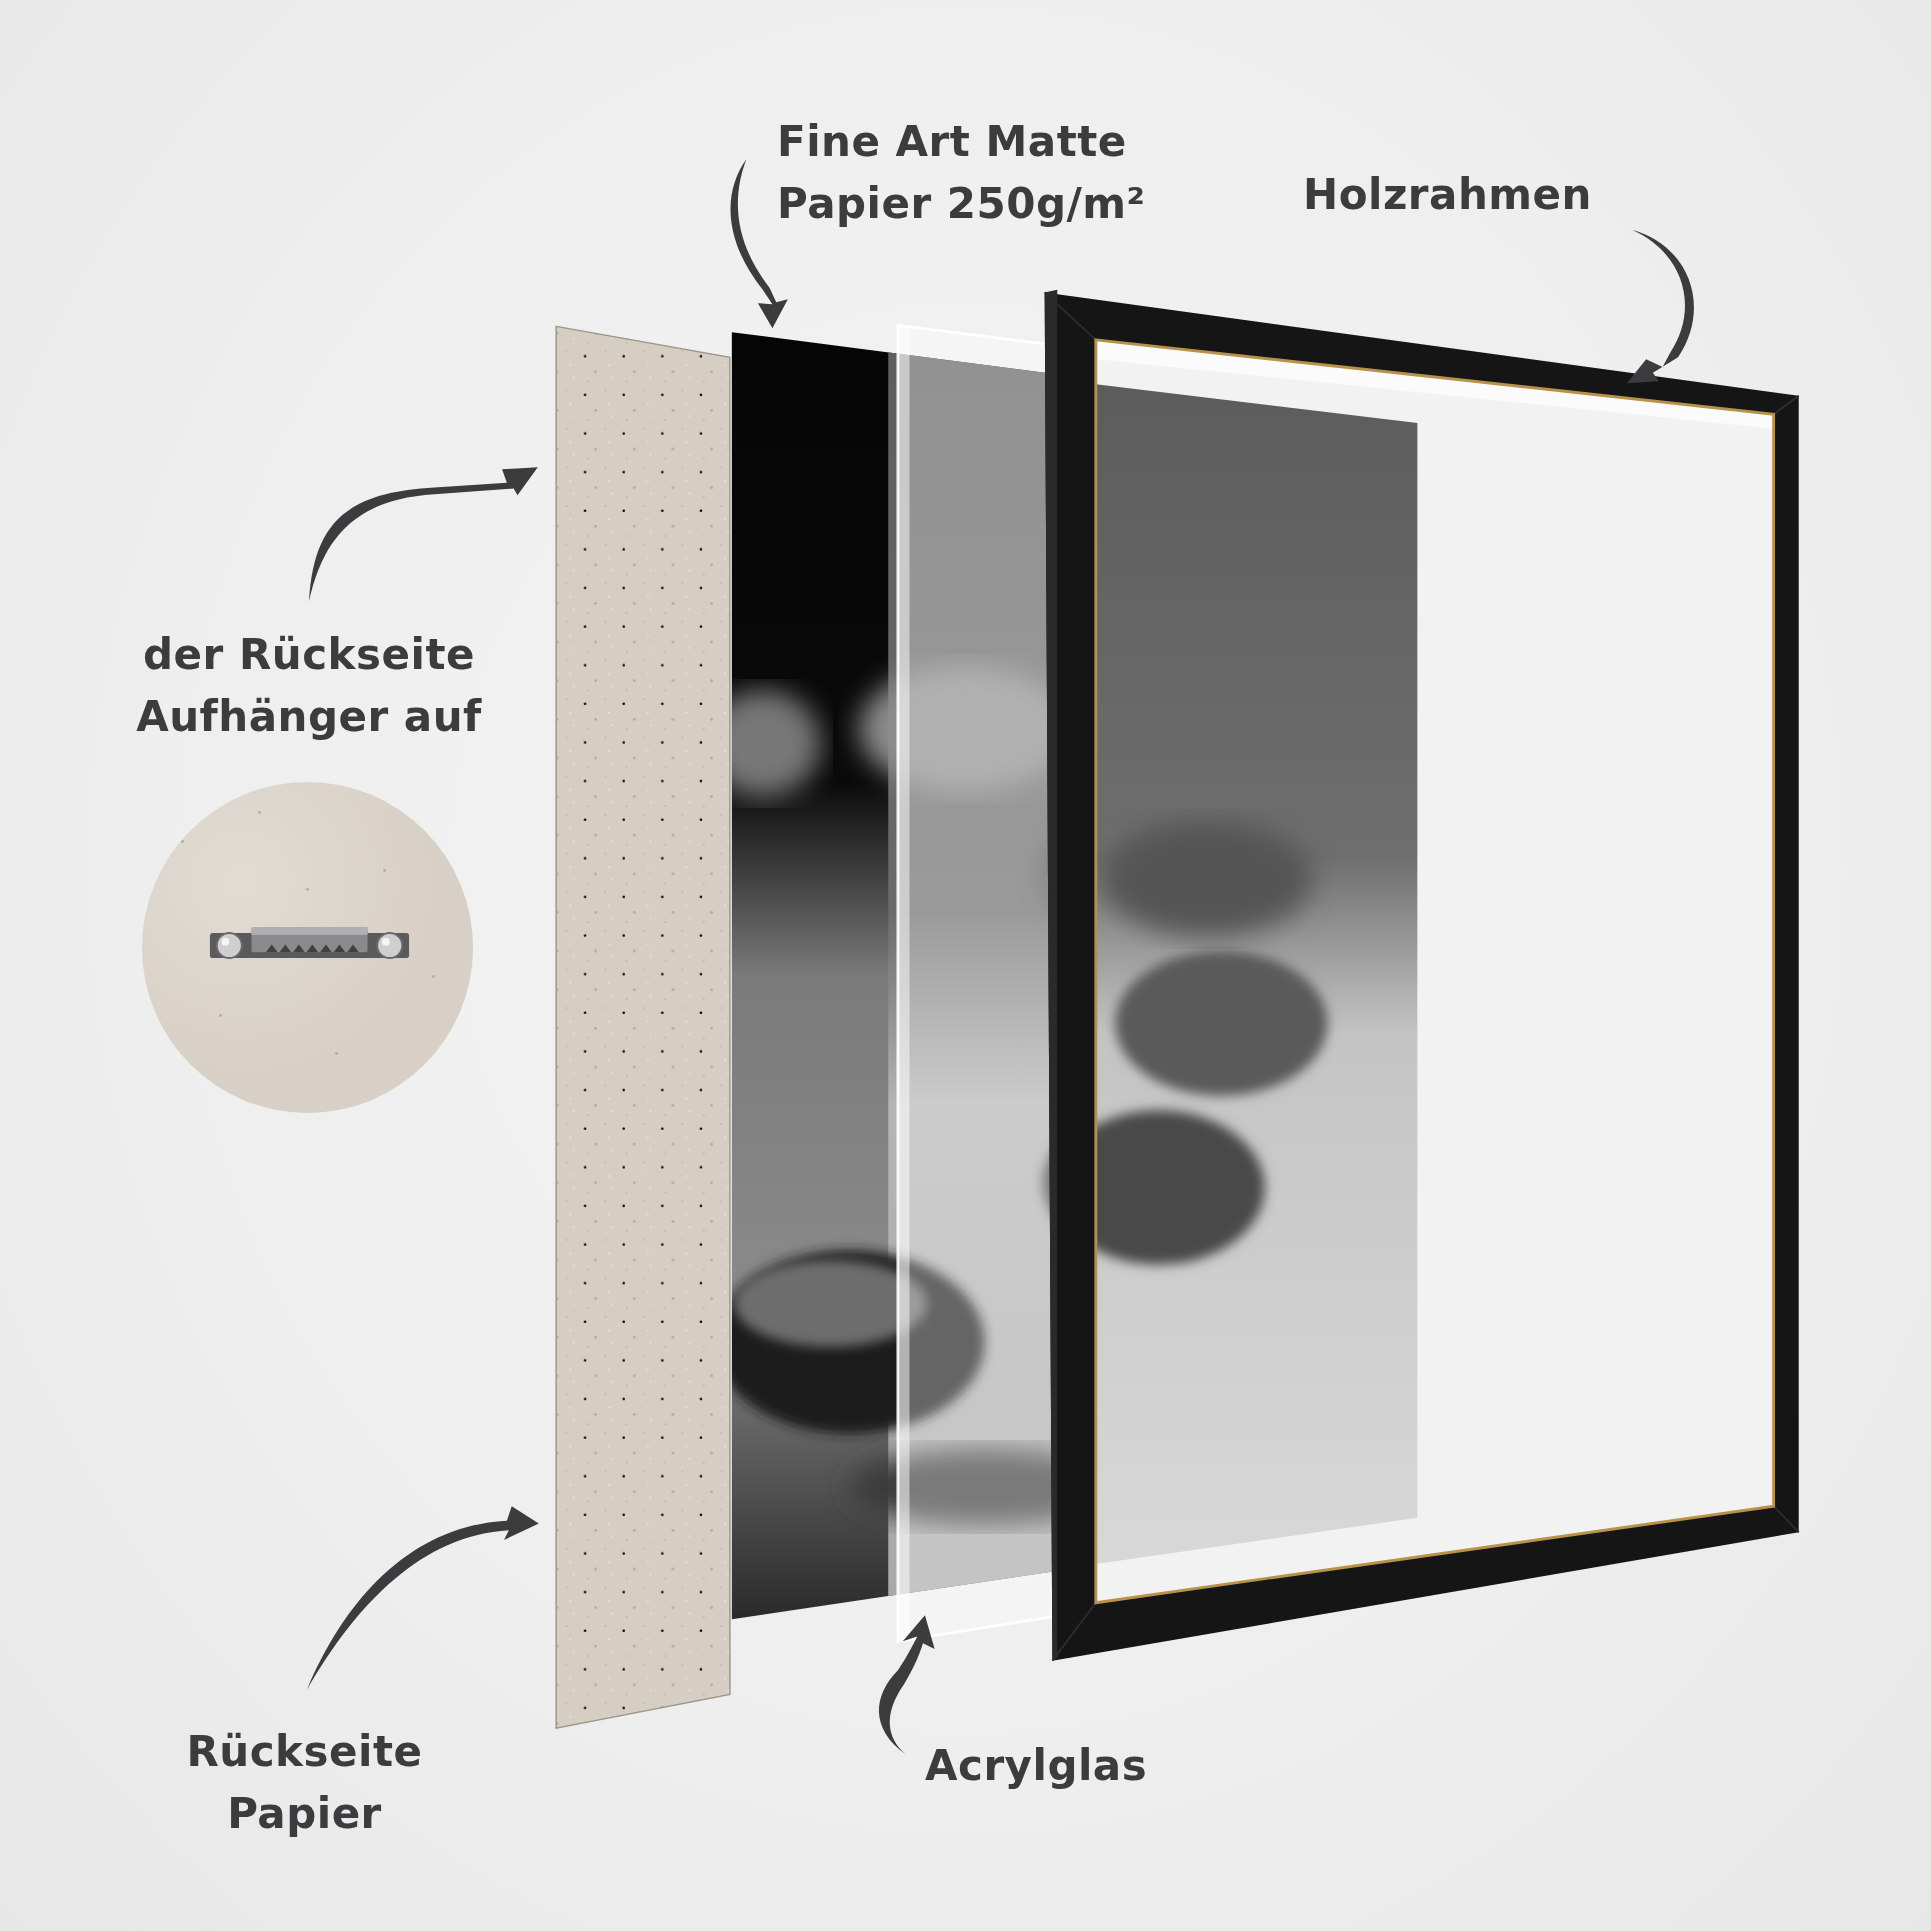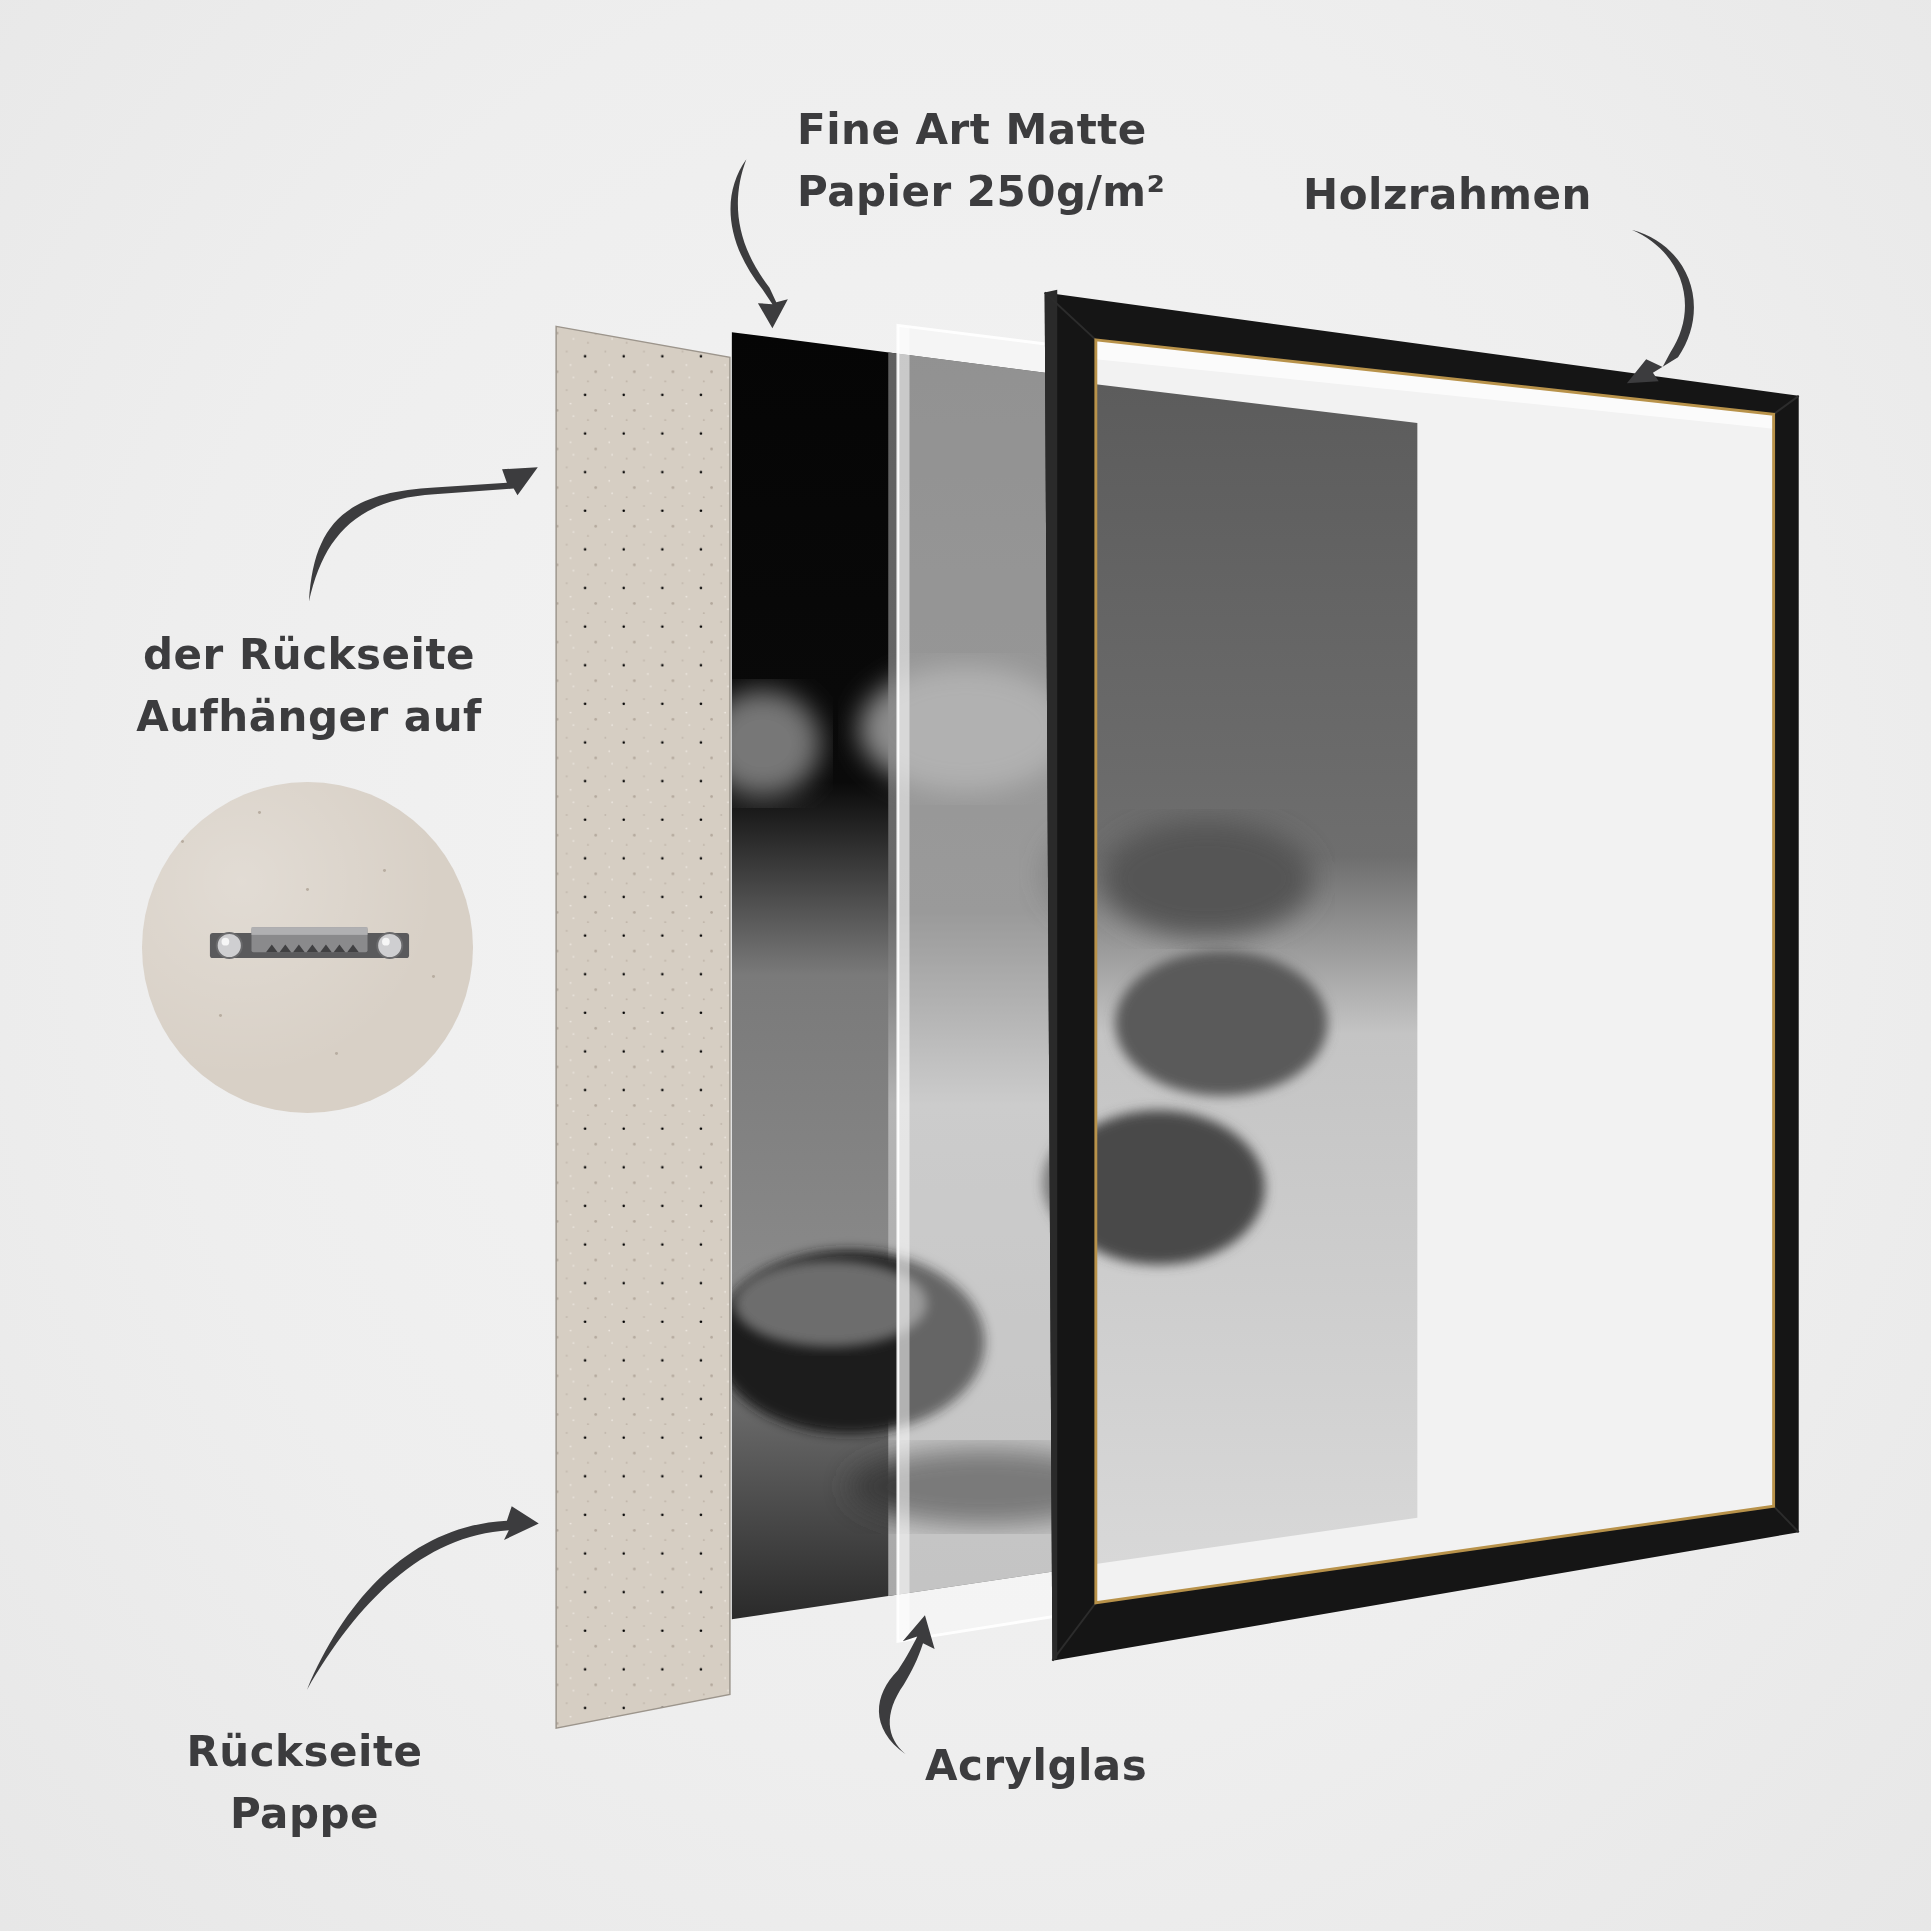--- a/index.html
+++ b/index.html
@@ -166,35 +166,35 @@
         <polygon points="130,28 136,20 142,28"></polygon>
       <polygon points="144,28 150,20 156,28"></polygon>
     </g>
     <circle cx="22" cy="21" r="13" fill="#cfcfd1" stroke="#6a6a6c" stroke-width="2"></circle>
     <circle cx="18" cy="17" r="4" fill="#ffffff" fill-opacity="0.8"></circle>
     <circle cx="188" cy="21" r="13" fill="#cfcfd1" stroke="#6a6a6c" stroke-width="2"></circle>
     <circle cx="184" cy="17" r="4" fill="#ffffff" fill-opacity="0.8"></circle>
   </svg>
 </div>
 
-<div class="label" style="left:777px;top:99px;margin-left:20px;">
+<div class="label" style="left:777px;top:111px;">
   <span>Fine Art Matte</span>
   <span>Papier 250g/m²</span>
 </div>
 
 <div class="label" style="left:1303px;top:164px;">
   <span>Holzrahmen</span>
 </div>
 
 <div class="label center" style="left:106px;top:624px;width:406px;">
   <span>der Rückseite</span>
   <span>Aufhänger auf</span>
 </div>
 
 <div class="label center" style="left:145px;top:1721px;width:319px;">
   <span>Rückseite</span>
-  <span>Pappe</span>
+  <span>Papier</span>
 </div>
 
 <div class="label" style="left:925px;top:1735px;text-align:right;">
   <span>Acrylglas</span>
 </div>
 
 
 </body></html>

